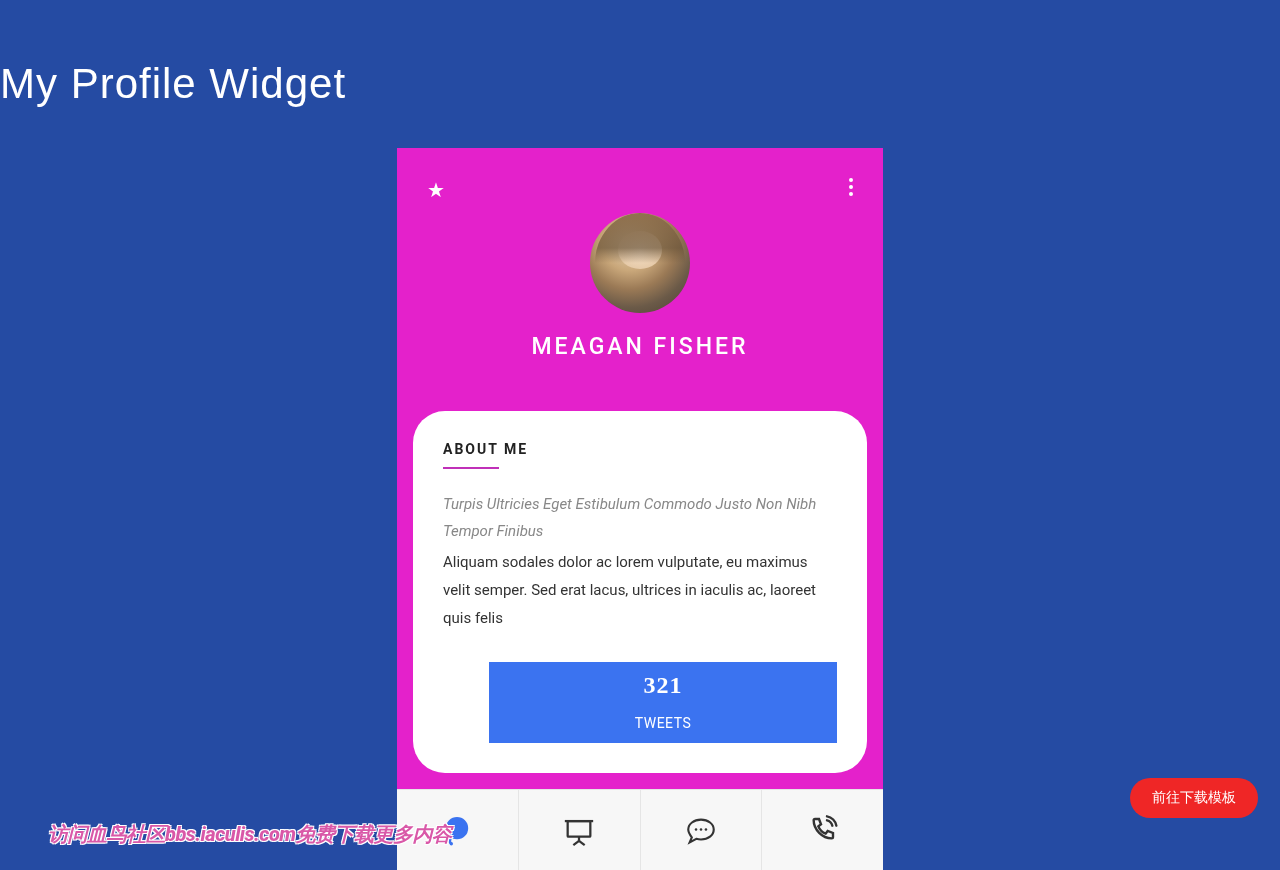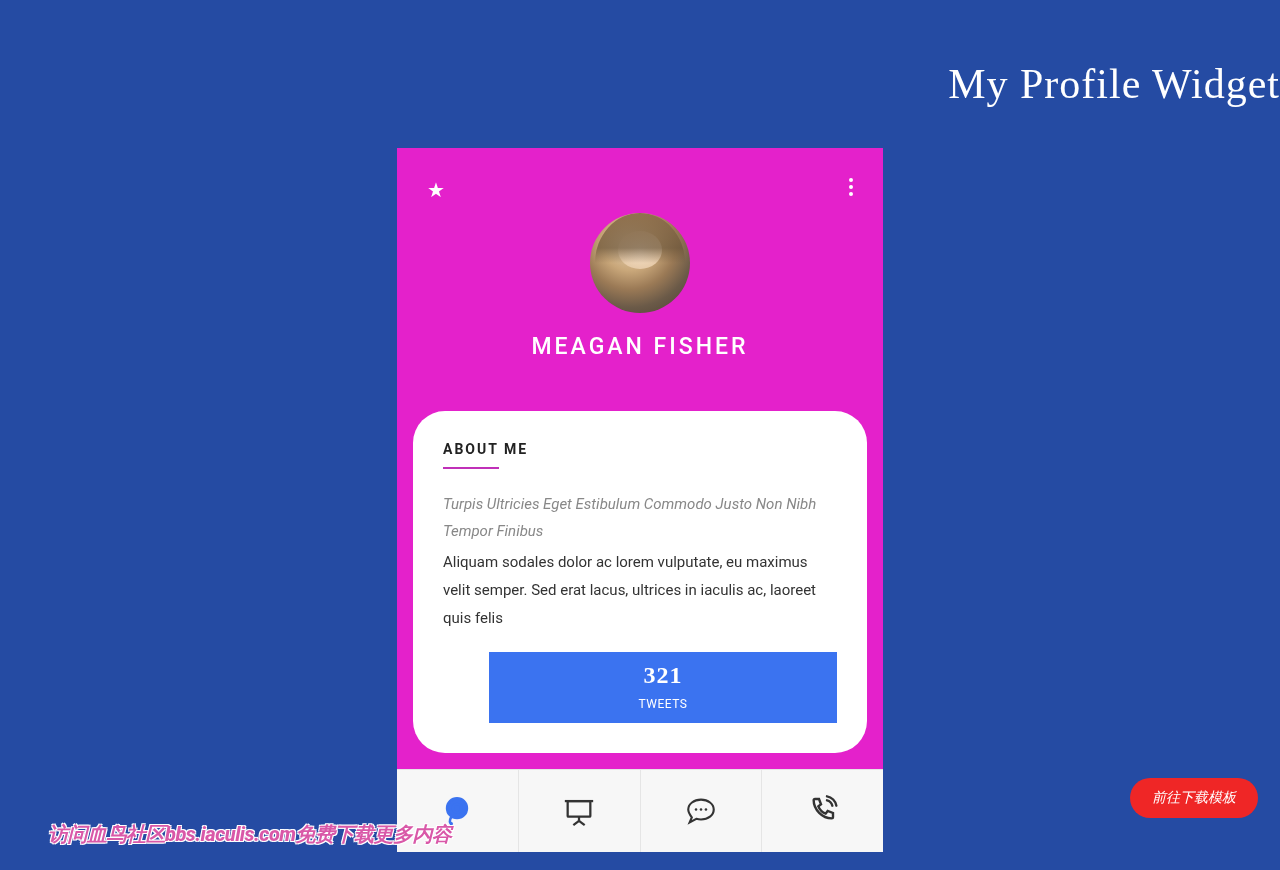--- a/index.html
+++ b/index.html
@@ -5,27 +5,27 @@
   * { box-sizing: border-box; margin: 0; padding: 0; }
   body {
     background: #254ba3;
     font-family: -apple-system, BlinkMacSystemFont, "Segoe UI", Roboto, sans-serif;
     min-height: 870px;
     width: 1280px;
     position: relative;
     overflow: hidden;
   }
   .page-title {
-    text-align: right;
+    text-align: left;
     color: #fff;
     font-size: 42px;
     font-weight: 400;
     letter-spacing: 1px;
     padding: 60px 0 40px 0;
-    font-family: Liberation Serif, serif;
+    font-family: Liberation Sans, sans-serif;
   }
   .card {
     width: 486px;
     margin: 0 auto;
     background: #e421cb;
     position: relative;
   }
   .card-header {
     background: #e421cb;
     padding: 30px 30px 35px 30px;
@@ -121,44 +121,44 @@
     color: #888;
     font-style: italic;
     font-size: 15px;
     line-height: 1.8;
     margin-bottom: 4px;
   }
   .description {
     color: #333;
     font-size: 15px;
     line-height: 1.85;
-    margin-bottom: 20px;
+    margin-bottom: 30px;
   }
   .stats {
     display: flex;
     gap: 15px;
     padding-left: 46px;
   }
   .stat {
     flex: 1;
     background: #3b73f0;
     color: #fff;
     text-align: center;
     padding: 10px 4px 12px 4px;
   }
   .stat-number {
     font-size: 24px;
     font-weight: 700;
     letter-spacing: 1px;
     font-family: Georgia, serif;
   }
   .stat-label {
-    font-size: 12px;
+    font-size: 14px;
     letter-spacing: 0.5px;
-    margin-top: 8px;
+    margin-top: 16px;
   }
   .nav-tabs {
     display: flex;
     background: #f7f7f7;
     border-top: 1px solid #e5e5e5;
   }
   .nav-tab {
     flex: 1;
     display: flex;
     align-items: center;
@@ -173,21 +173,20 @@
     position: fixed;
     right: 22px;
     bottom: 52px;
     background: #ef2626;
     color: #fff;
     border: none;
     border-radius: 20px;
     padding: 11px 22px;
     font-size: 14px;
     cursor: pointer;
-    font-style: italic;
   }
   .watermark {
     position: fixed;
     left: 48px;
     bottom: 22px;
     font-size: 20px;
     font-weight: 800;
     color: #d958a8;
     text-shadow: -1px -1px 0 #fff, 1px -1px 0 #fff, -1px 1px 0 #fff, 1px 1px 0 #fff;
     font-style: italic;

